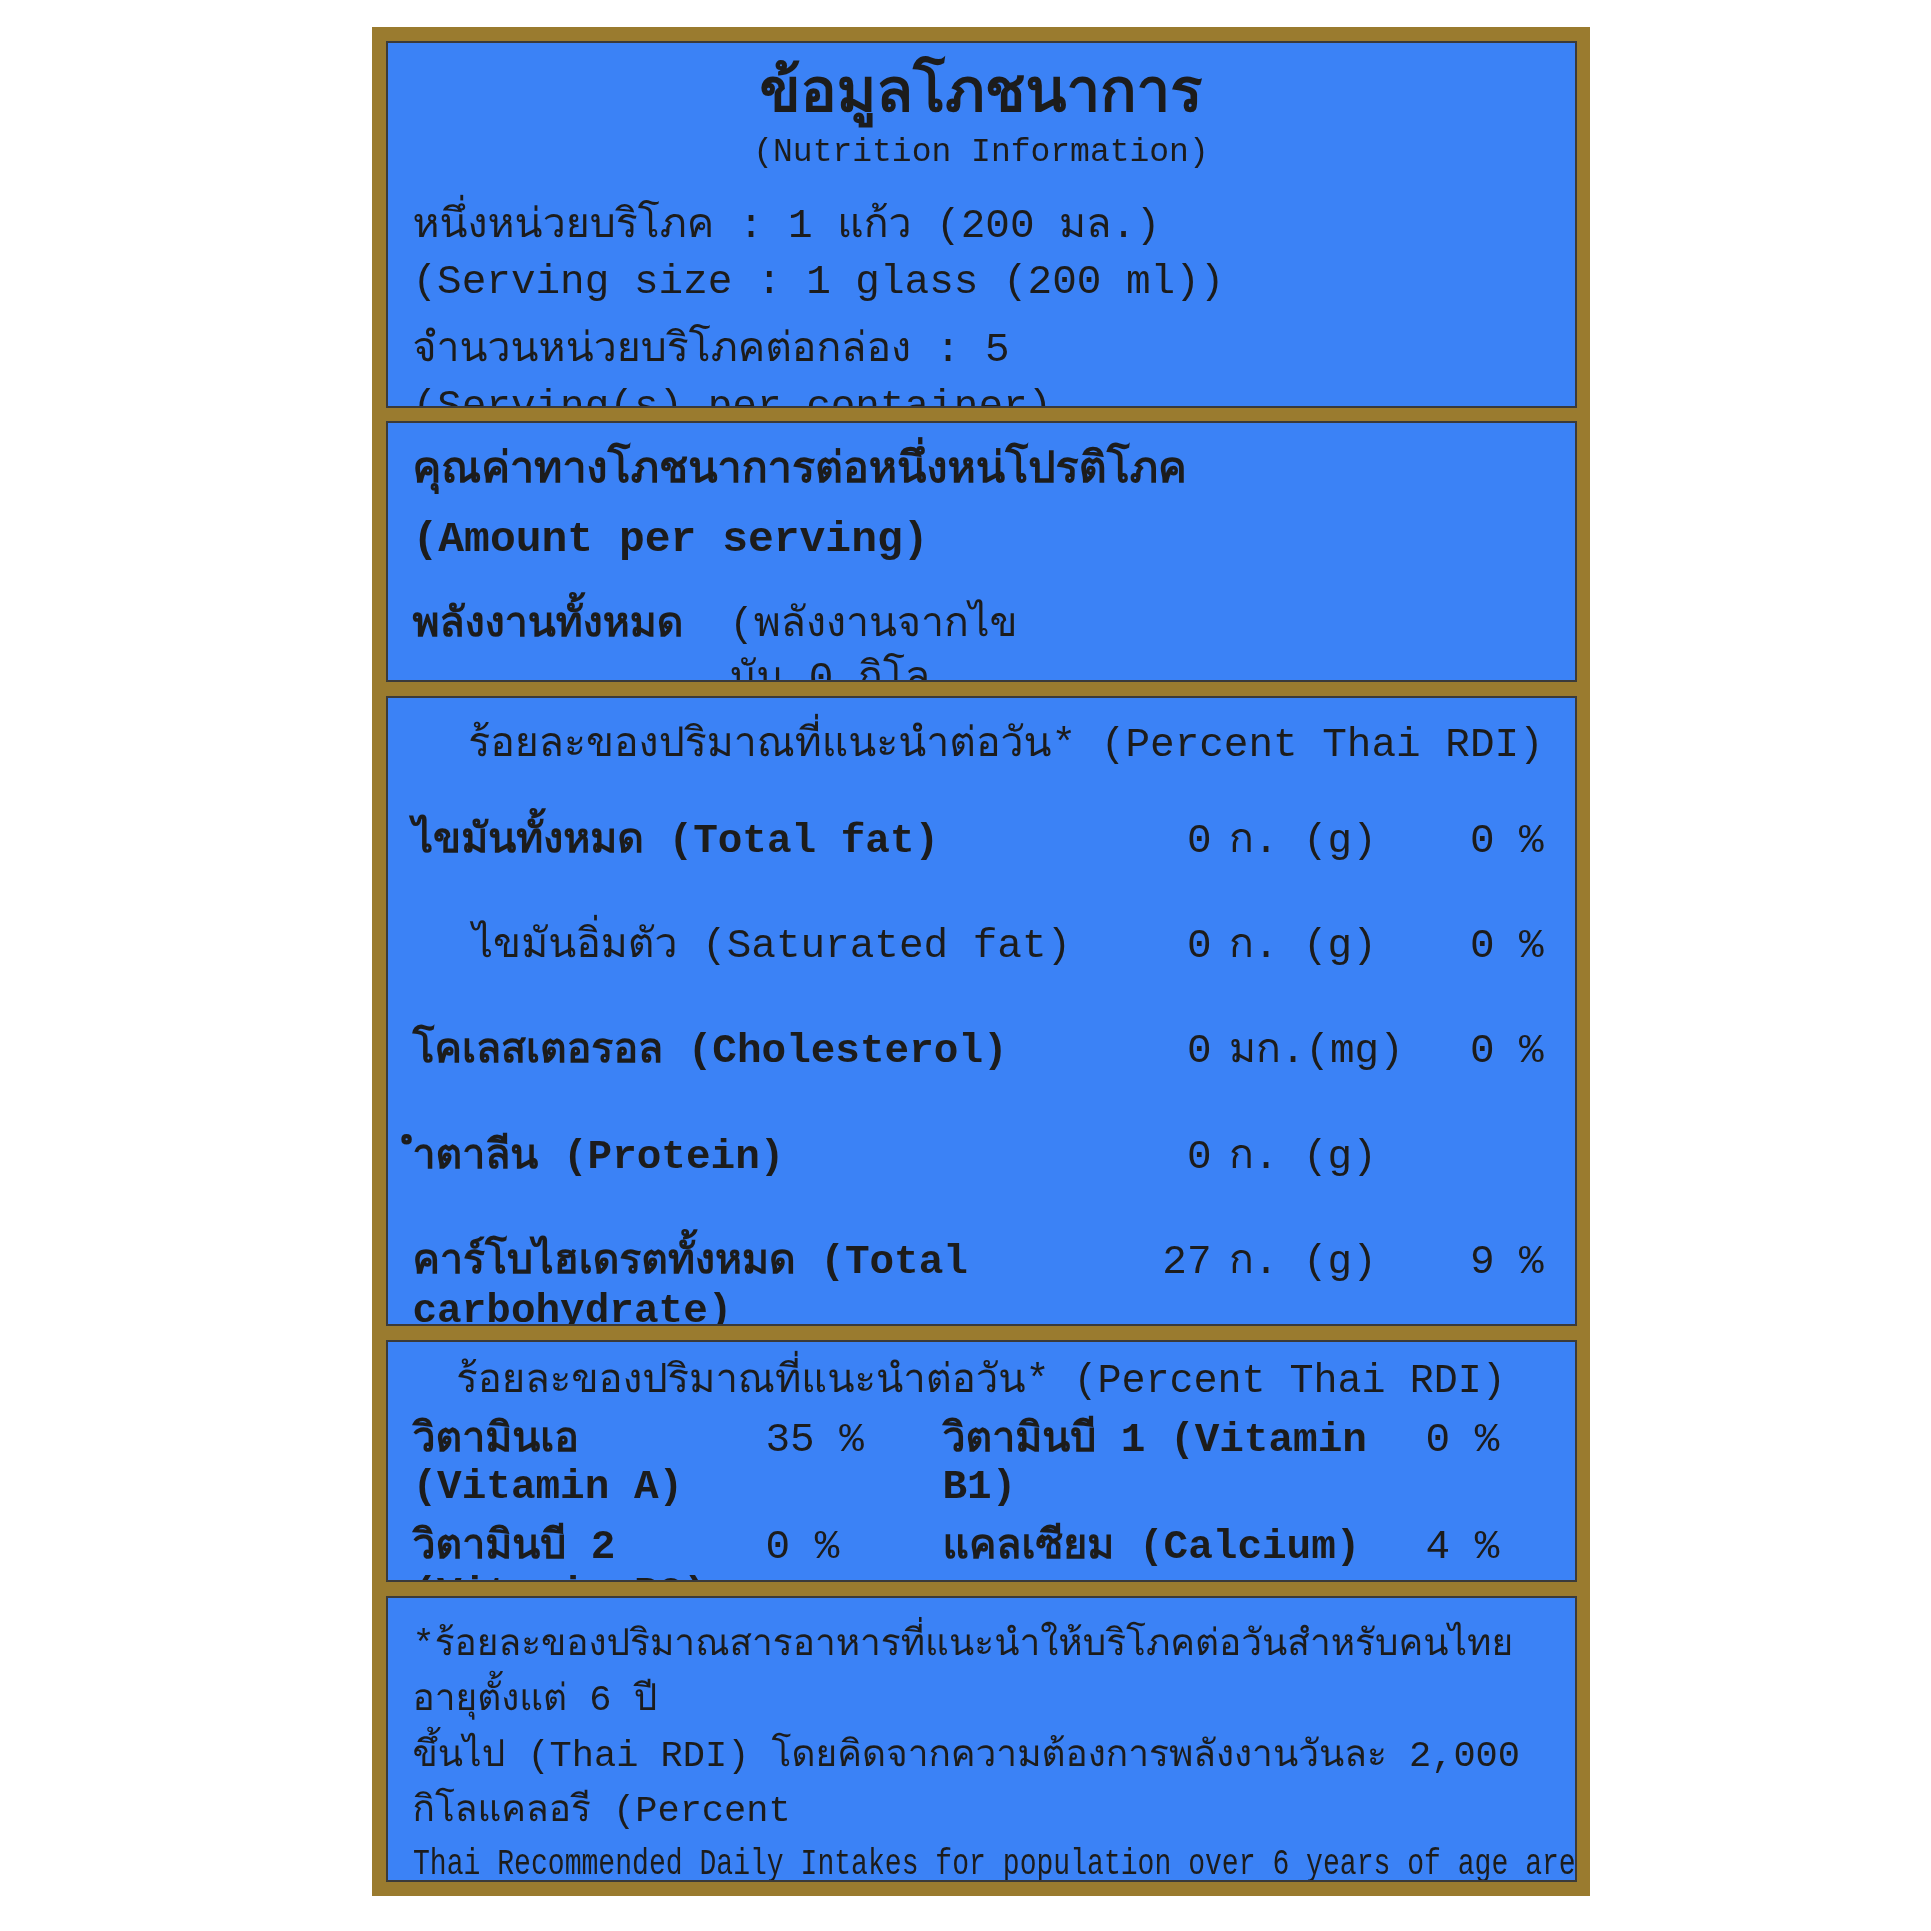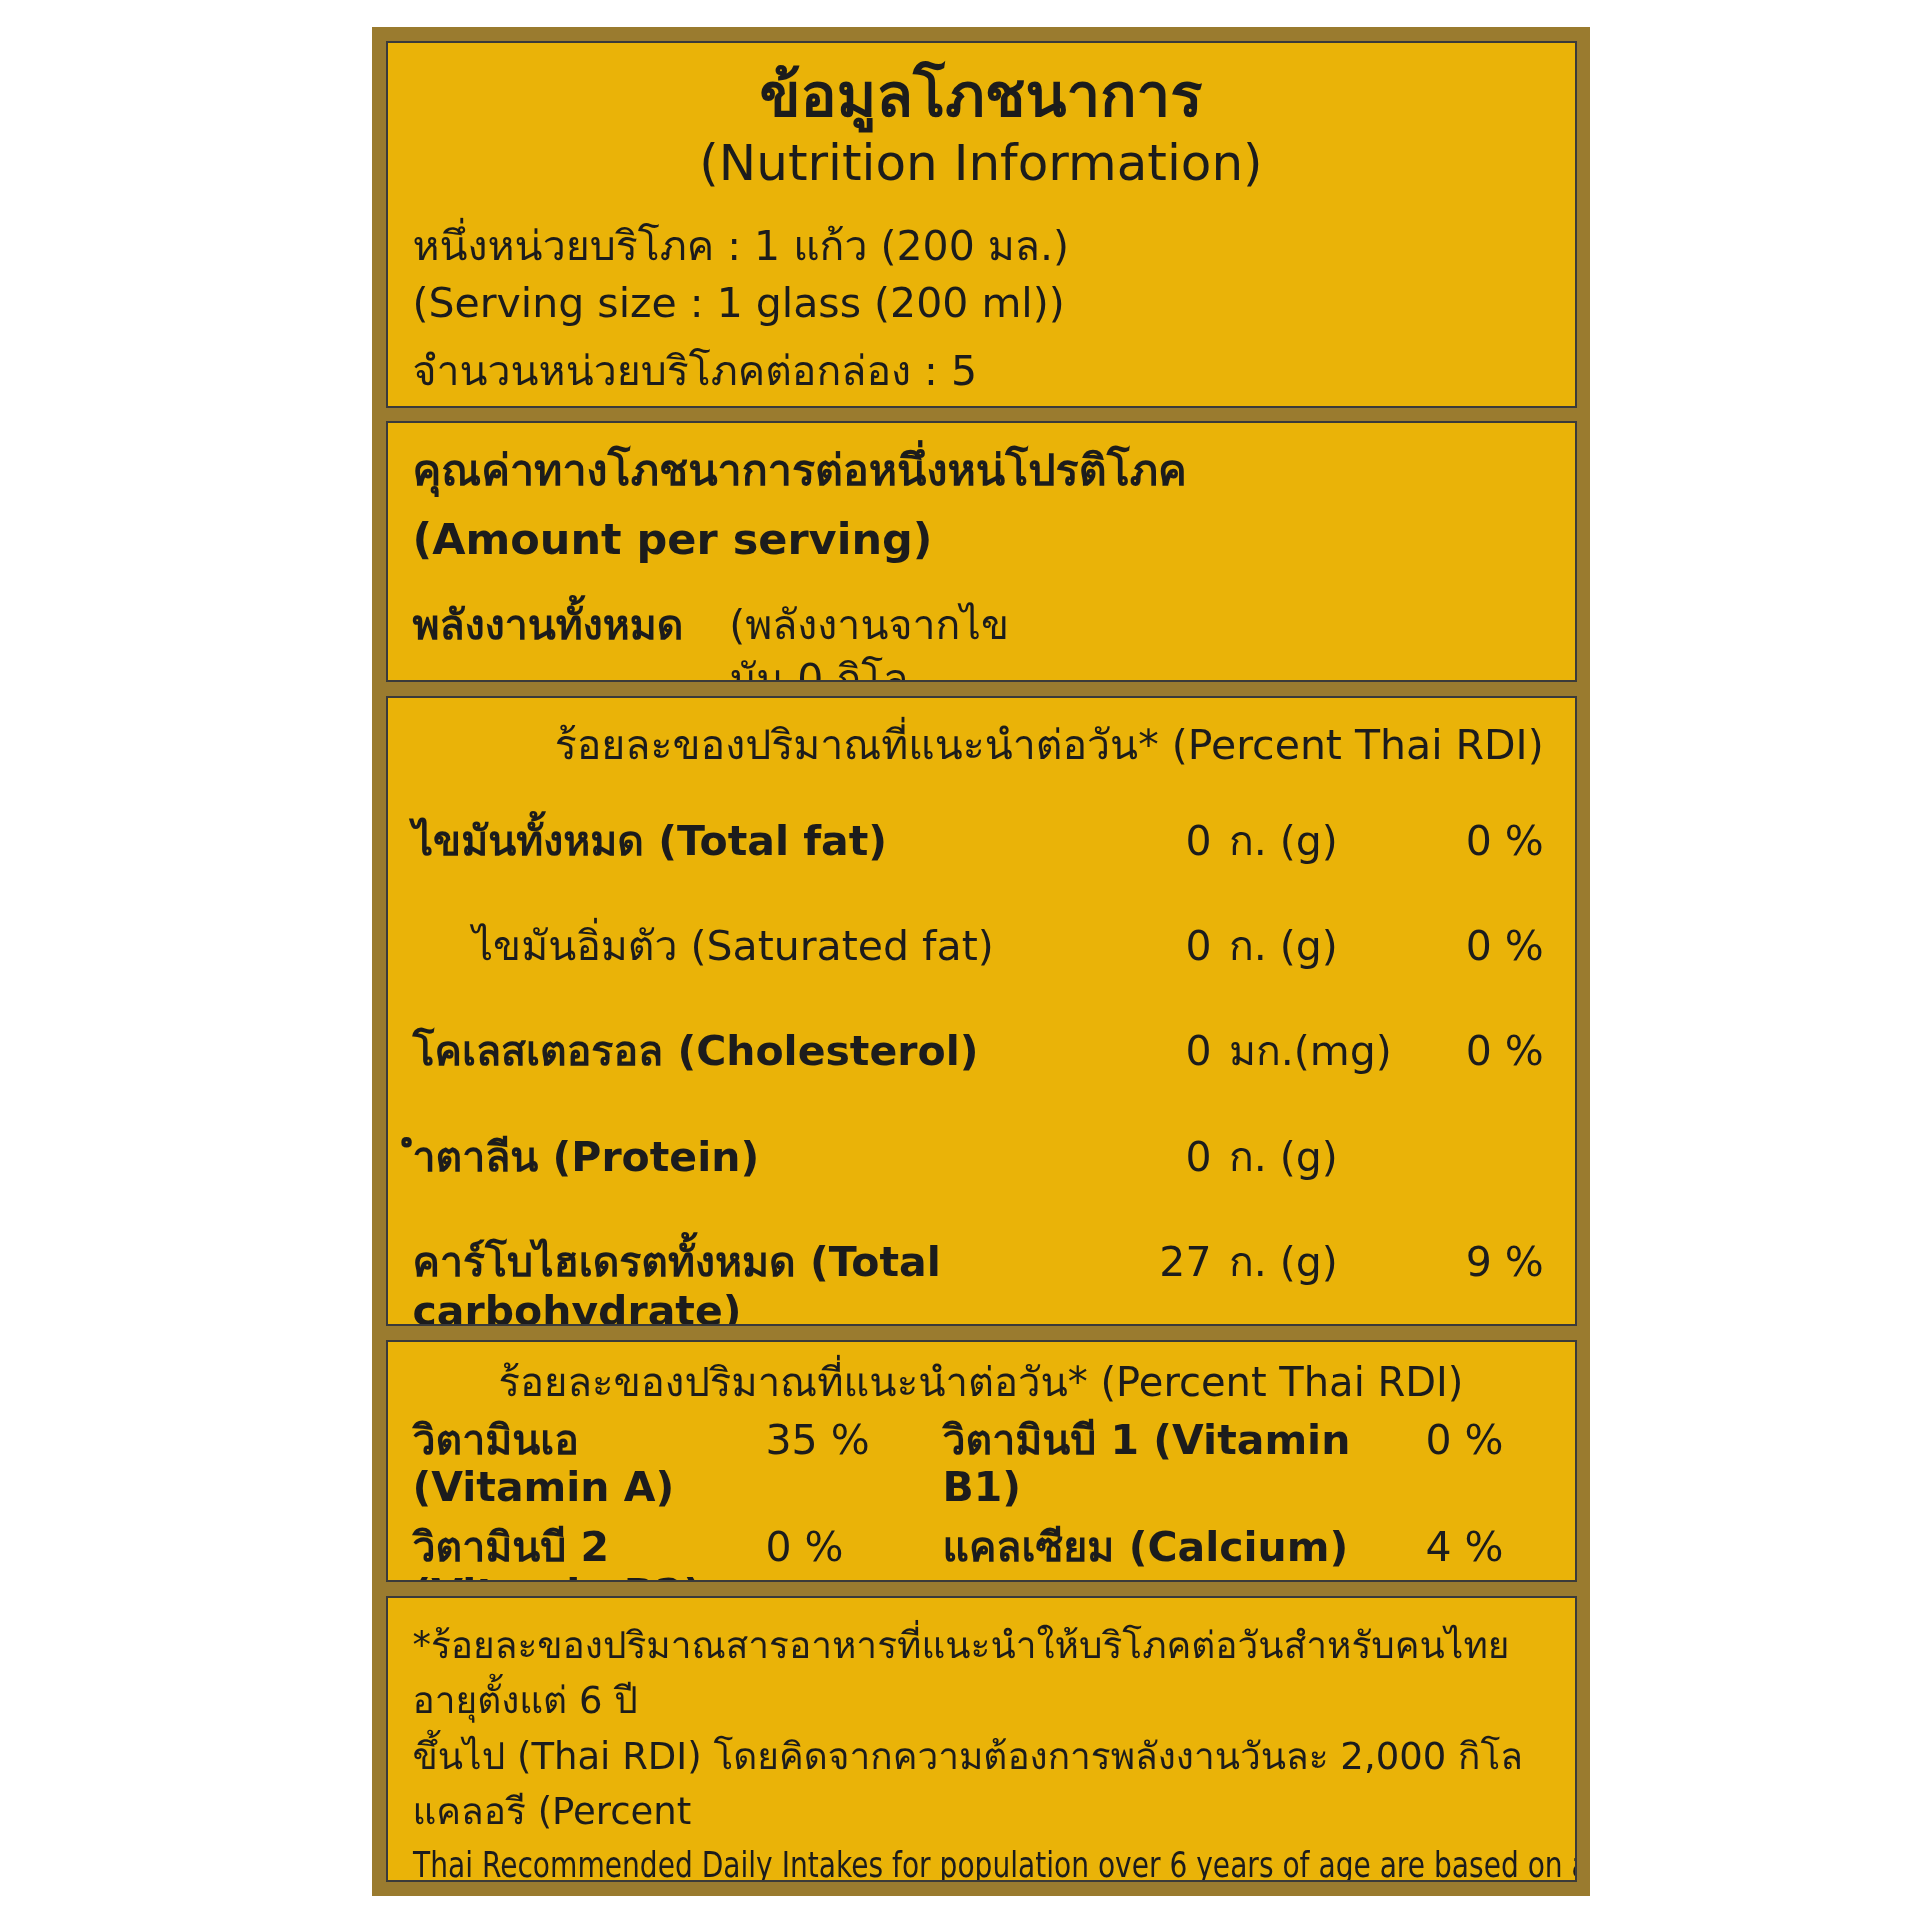--- a/index.html
+++ b/index.html
@@ -14,43 +14,44 @@
     left: 372px; top: 27px;
     width: 1218px; height: 1869px;
     box-sizing: border-box;
     background: #9a7b2f;
     padding: 13.5px;
     display: flex;
     flex-direction: column;
     gap: 13.5px;
   }
   .section {
-    background: #eab308;
+    background: #3b82f6;
     border: 2.9px solid #3a3a3a;
     box-sizing: border-box;
     overflow: hidden;
     padding: 9.7px 25px 0 25px;
+    font-family: Liberation Mono, monospace;
   }
   .sec-header   { height: 380px; }
   .sec-energy   { height: 270px; }
   .sec-table    { height: 653px; }
   .sec-vitamins { height: 251px; }
   .sec-footnote { flex: 1 1 auto; }
 
   
   .title-thai {
     text-align: center;
     font-size: 60px;
     font-weight: bold;
     line-height: 1.25;
     margin-top: 5.8px;
   }
   .title-en {
     text-align: center;
-    font-size: 50px;
+    font-size: 33px;
     line-height: 1.2;
     margin-bottom: 25px;
   }
   .serving-line { font-size: 41px; line-height: 1.38; }
   .serving-gap  { margin-top: 11.6px; }
 
   
   .aps-heading { font-size: 43px; font-weight: bold; line-height: 1.42; margin-top: 7.7px; }
   .energy-grid {
     display: grid;

